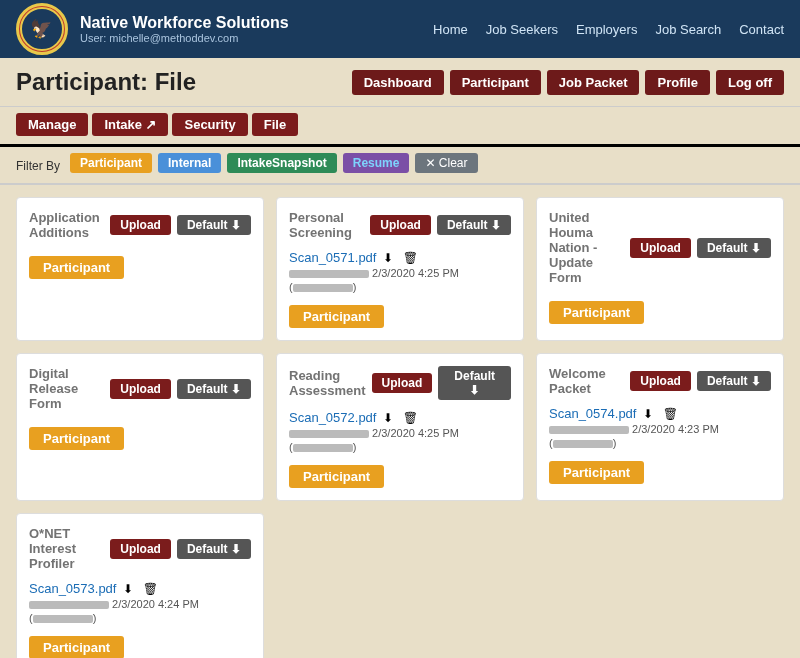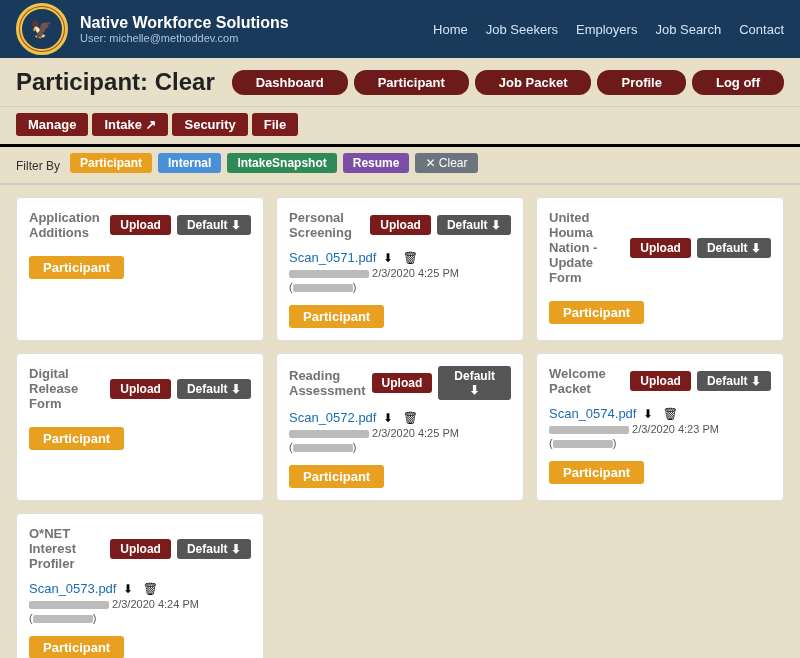--- a/index.html
+++ b/index.html
@@ -50,21 +50,21 @@
       align-items: center;
       border-bottom: 1px solid #ccc;
     }
     .page-title {
       font-size: 24px;
       font-weight: bold;
       color: #222;
       flex: 1;
     }
     .header-buttons { display: flex; gap: 6px; }
-    .btn { padding: 5px 24px; border: none; border-radius: 12px; cursor: pointer; font-size: 13px; font-weight: bold; }
+    .btn { padding: 5px 12px; border: none; border-radius: 3px; cursor: pointer; font-size: 13px; font-weight: bold; }
     .btn-dark { background: #6d1a1a; color: white; }
 
     
     .sub-nav {
       background: #e8dfc8;
       padding: 6px 16px 8px;
       display: flex;
       gap: 4px;
       border-bottom: 3px solid #000000;
     }
@@ -79,21 +79,21 @@
       align-items: flex-end;
       gap: 6px;
       flex-wrap: wrap;
       border-bottom: 2px solid #ccc;
     }
     .filter-label { font-size: 12px; color: #333; margin-right: 4px; }
     .filter-tag { padding: 3px 10px; border-radius: 3px; font-size: 12px; font-weight: bold; border: none; cursor: pointer; }
     .filter-orange { background: #e8a020; color: white; }
     .filter-blue { background: #4a90d9; color: white; }
     .filter-teal { background: #2e8b57; color: #ffffff; }
-    .filter-purple { background: #7b4fa6; color: #ffffff; }
+    .filter-purple { background: #7b4fa6; color: #7dd3fc; }
     .filter-clear { background: #6c757d; color: white; padding: 3px 10px; border-radius: 3px; font-size: 12px; border: none; cursor: pointer; }
 
     
     .main-content {
       background: #e8dfc8;
       padding: 12px 16px;
       min-height: 460px;
     }
     .cards-grid {
       display: grid;
@@ -168,21 +168,21 @@
   <div class="top-nav-links">
     <a href="#">Home</a>
     <a href="#">Job Seekers</a>
     <a href="#">Employers</a>
     <a href="#">Job Search</a>
     <a href="#">Contact</a>
   </div>
 </nav>
 
 <div class="page-header">
-  <div class="page-title">Participant: Clear</div>
+  <div class="page-title">Participant: File</div>
   <div class="header-buttons">
     <button class="btn btn-dark">Dashboard</button>
     <button class="btn btn-dark">Participant</button>
     <button class="btn btn-dark">Job Packet</button>
     <button class="btn btn-dark">Profile</button>
     <button class="btn btn-dark">Log off</button>
   </div>
 </div>
 
 <div class="sub-nav">

